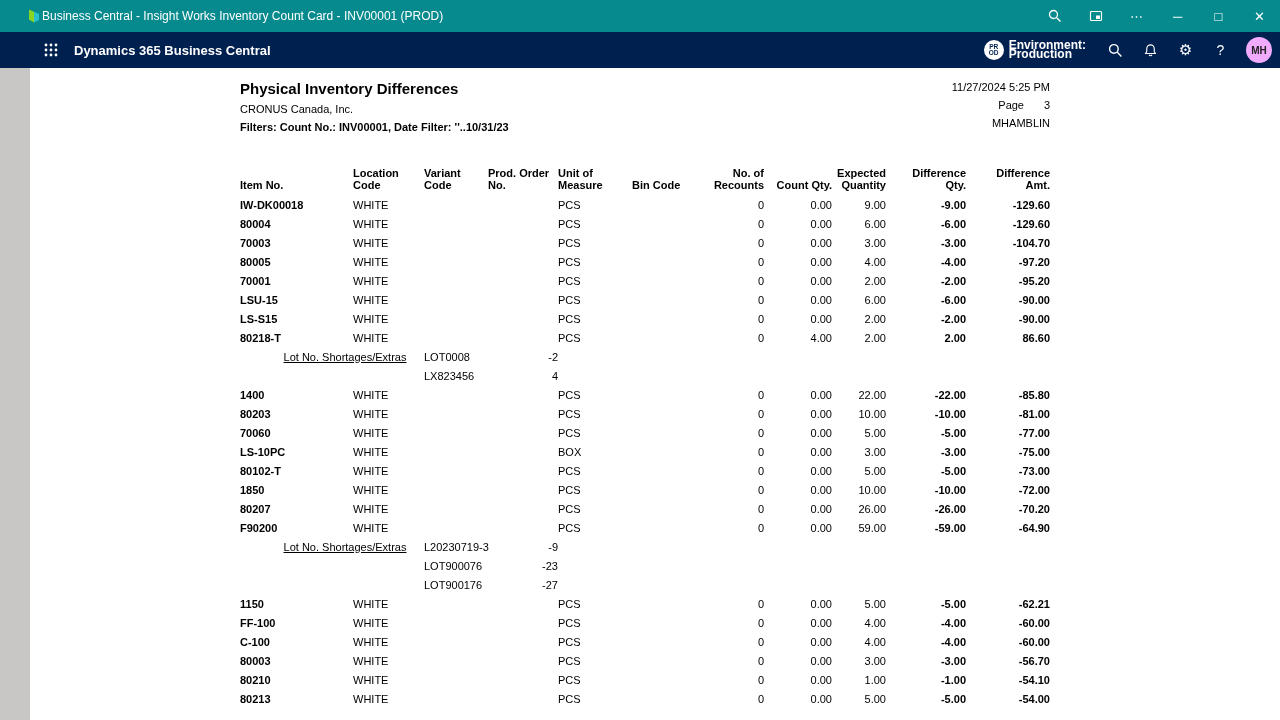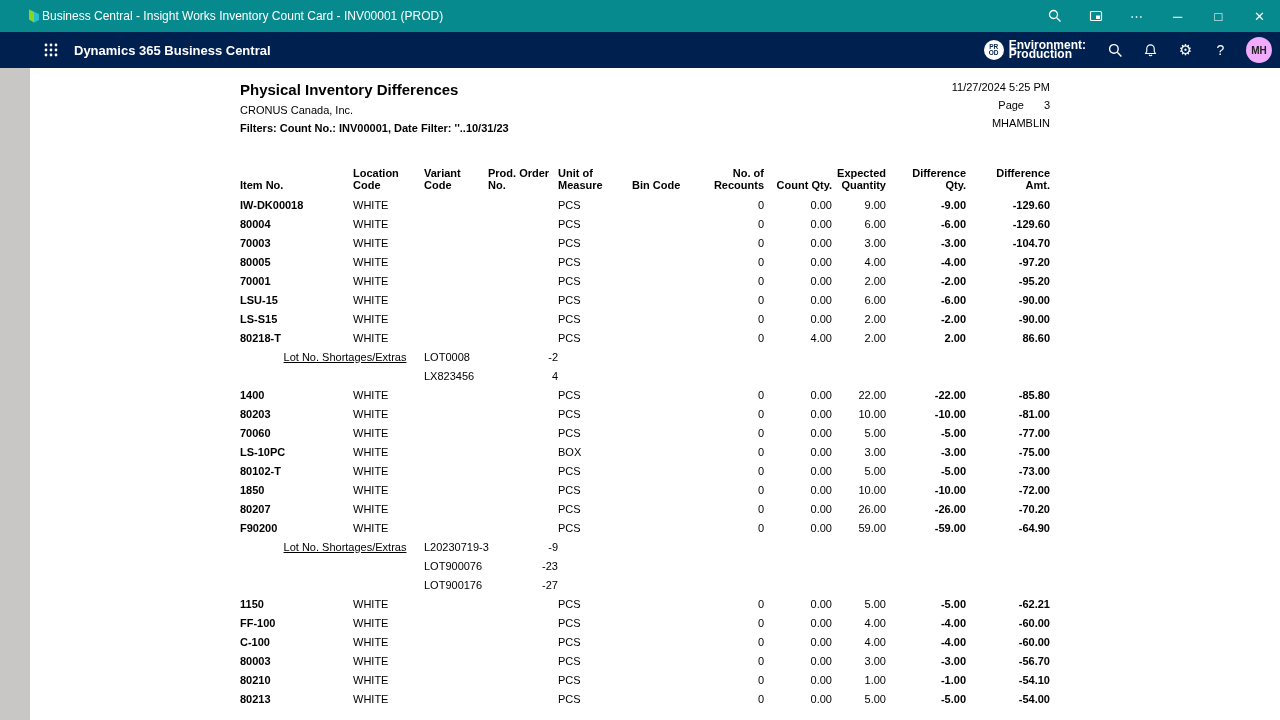--- a/index.html
+++ b/index.html
@@ -31,21 +31,21 @@
               font-size:15px; color:#fff; }
   .avatar { width:26px; height:26px; border-radius:50%; background:#f0abfc; color:#222;
             font-size:10px; font-weight:bold; display:flex; align-items:center;
             justify-content:center; margin-left:8px; flex:0 0 auto; }
 
   
   .content { position:relative; height:652px; background:#fff; }
   .left-strip { position:absolute; left:0; top:0; width:30px; height:652px; background:#c9c7c5; }
 
   .report { position:absolute; left:240px; top:13px; width:810px; }
-  .report-head { display:flex; justify-content:space-between;align-items:center; }
+  .report-head { display:flex; justify-content:space-between; }
   .report-title { font-size:15px; font-weight:bold; line-height:16px; }
   .report-company { font-size:11px; line-height:13px; margin-top:6px; }
   .report-filters { font-size:11px; line-height:13px; font-weight:bold; margin-top:5px; }
   .report-head-right { text-align:right; font-size:11px; line-height:13px; }
   .report-head-right > div { margin-bottom:5px; }
   .page-num { display:inline-block; min-width:26px; text-align:right; }
 
   
   table.report-table { border-collapse:collapse; table-layout:fixed; width:810px;
                        margin-top:32px; font-size:11px; }

